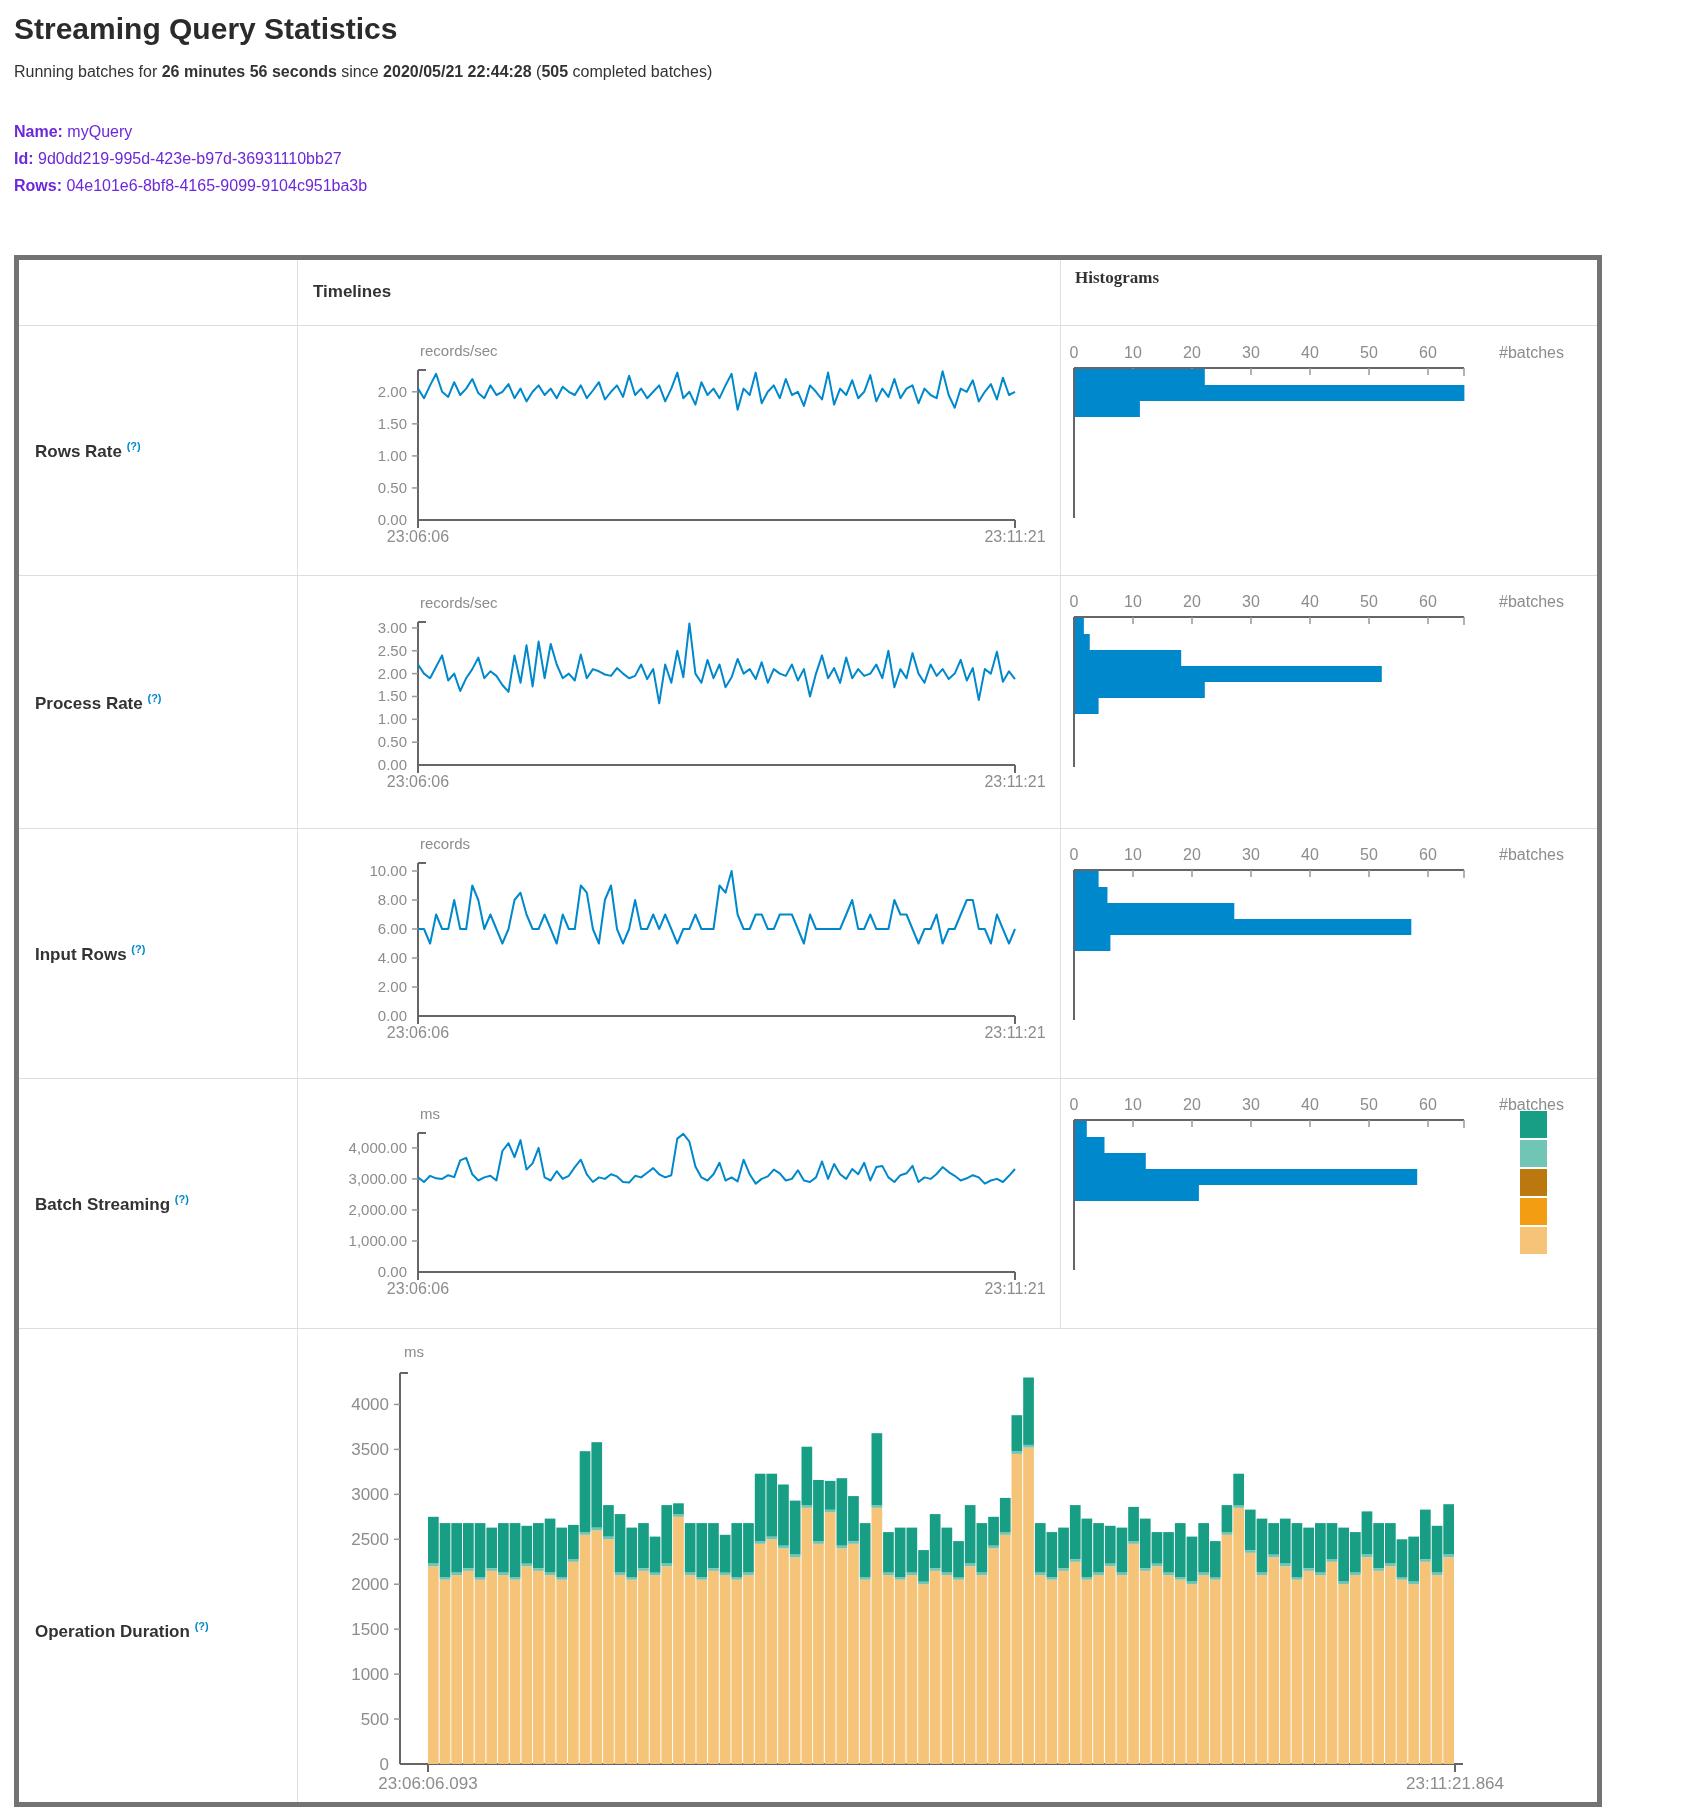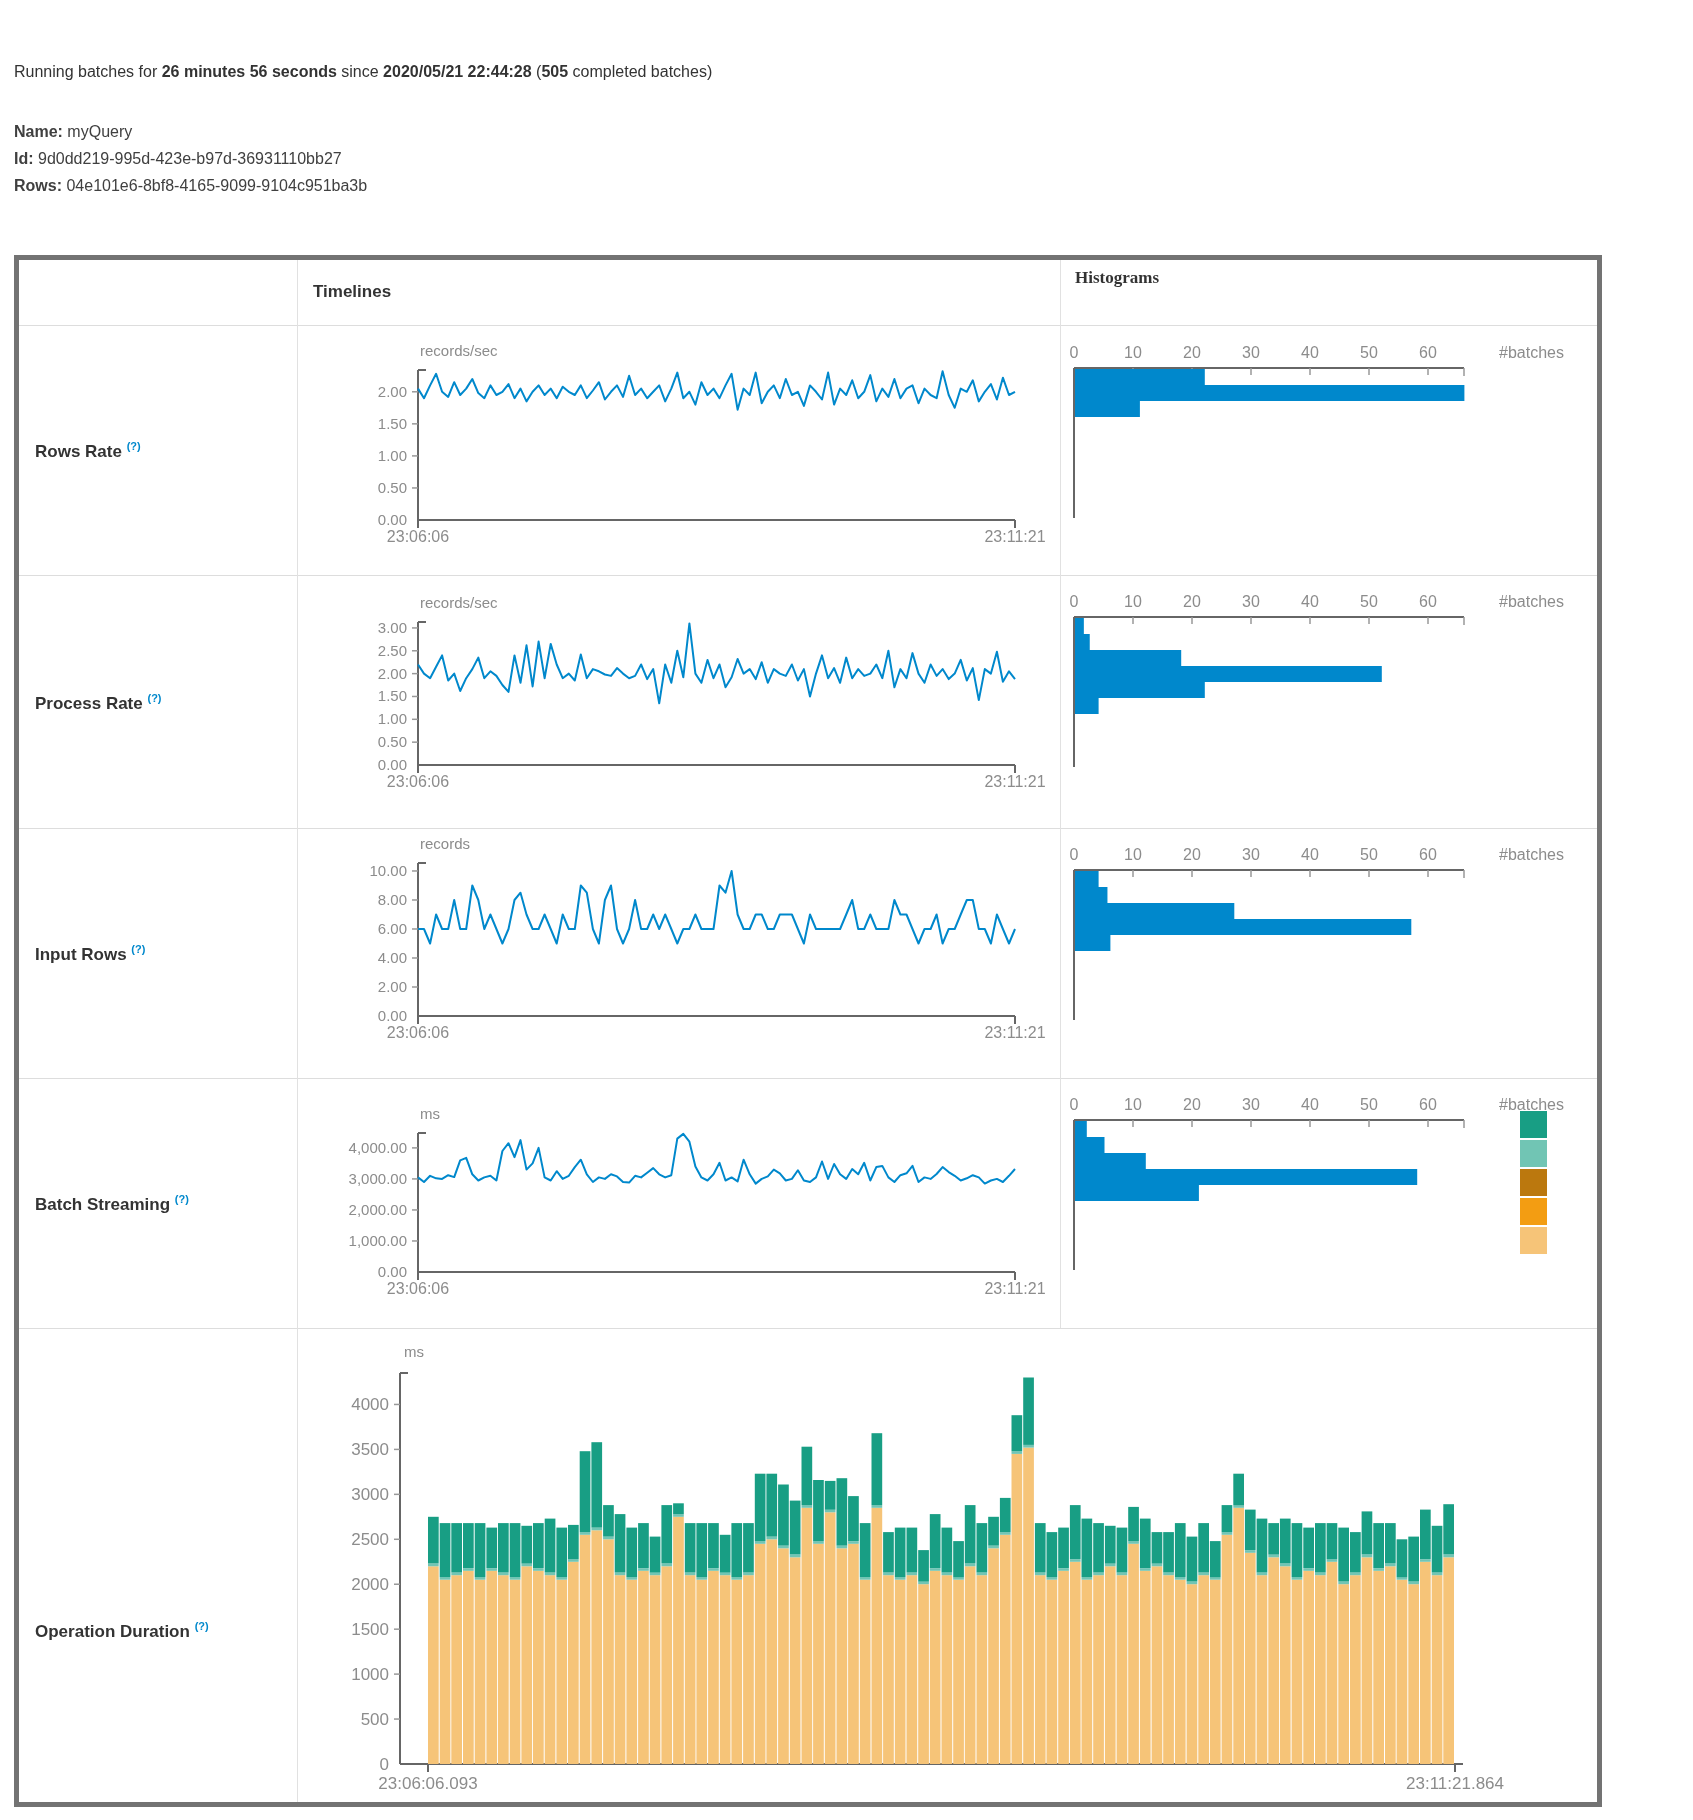--- a/index.html
+++ b/index.html
@@ -1,36 +1,37 @@
 <!DOCTYPE html>
 <html><head>
 <meta charset="utf-8">
 <style>
   html,body{margin:0;padding:0;background:#fff;}
   .page{position:relative;width:1693px;height:1820px;font-family:"Liberation Sans",sans-serif;color:#333;overflow:hidden;background:#fff;}
   .title{position:absolute;left:14px;top:12px;font-size:30px;font-weight:bold;color:#2b2b2b;margin:0;}
   .subtitle{position:absolute;left:14px;top:63px;font-size:16px;color:#333;text-align:right;}
-  .info{position:absolute;left:14px;top:118px;font-size:16px;line-height:27px;color:#404040;}
+  .info{position:absolute;left:14px;top:118px;font-size:16px;line-height:27px;color:#6d28d9;}
   .stats-table{position:absolute;left:14px;top:255px;width:1578px;height:1542px;border:5px solid #737373;}
   .hline{position:absolute;left:0;width:100%;height:1px;background:#ddd;}
   .vline{position:absolute;width:1px;background:#e1e1e1;}
   .colhead{position:absolute;font-size:17px;font-weight:bold;color:#333;}
   .rowlabel{position:absolute;left:16px;width:255px;font-size:17px;font-weight:bold;color:#333;}
   .rowlabel sup{font-size:11px;color:#0088cc;font-weight:bold;cursor:pointer;}
   .chart{position:absolute;}
   .chart svg{position:absolute;left:0;top:0;overflow:visible;}
   .legend{position:absolute;left:1520px;top:1111px;width:27px;}
   .legend .sw{width:27px;height:27px;margin-bottom:2px;}
   text{font-family:"Liberation Sans",sans-serif;}
 </style>
 </head>
 <body>
 
 <div class="page">
 
+  <h1 class="title">Streaming Query Statistics</h1>
 
   <div class="subtitle"><span>Running batches for </span><b>26 minutes 56 seconds</b><span> since </span><b>2020/05/21 22:44:28</b><span> (</span><b>505</b><span> completed batches)</span></div>
 
   <div class="info">
     <div><b>Name:</b> <span>myQuery</span></div>
     <div><b>Id:</b> <span>9d0dd219-995d-423e-b97d-36931110bb27</span></div>
     <div><b>Rows:</b> <span>04e101e6-8bf8-4165-9099-9104c951ba3b</span></div>
   </div>
 
   <div class="stats-table">

